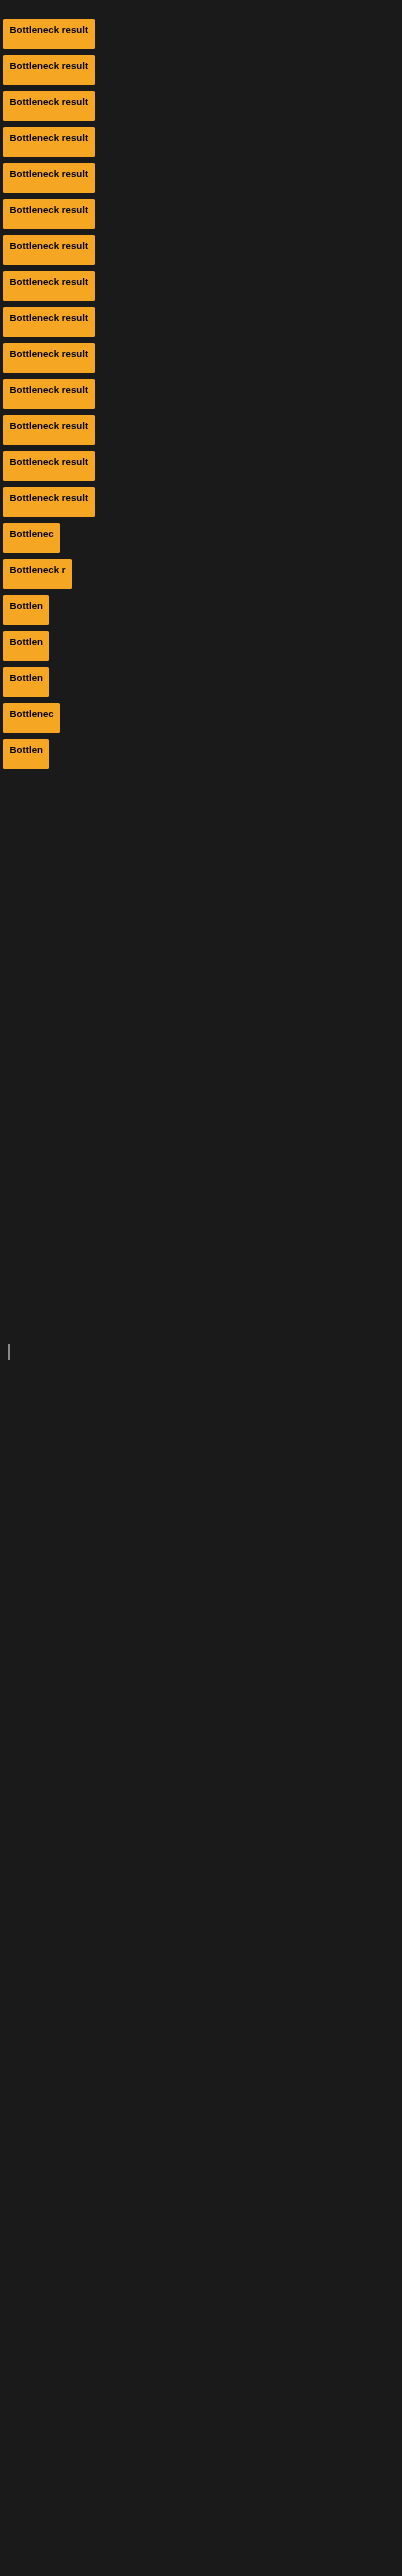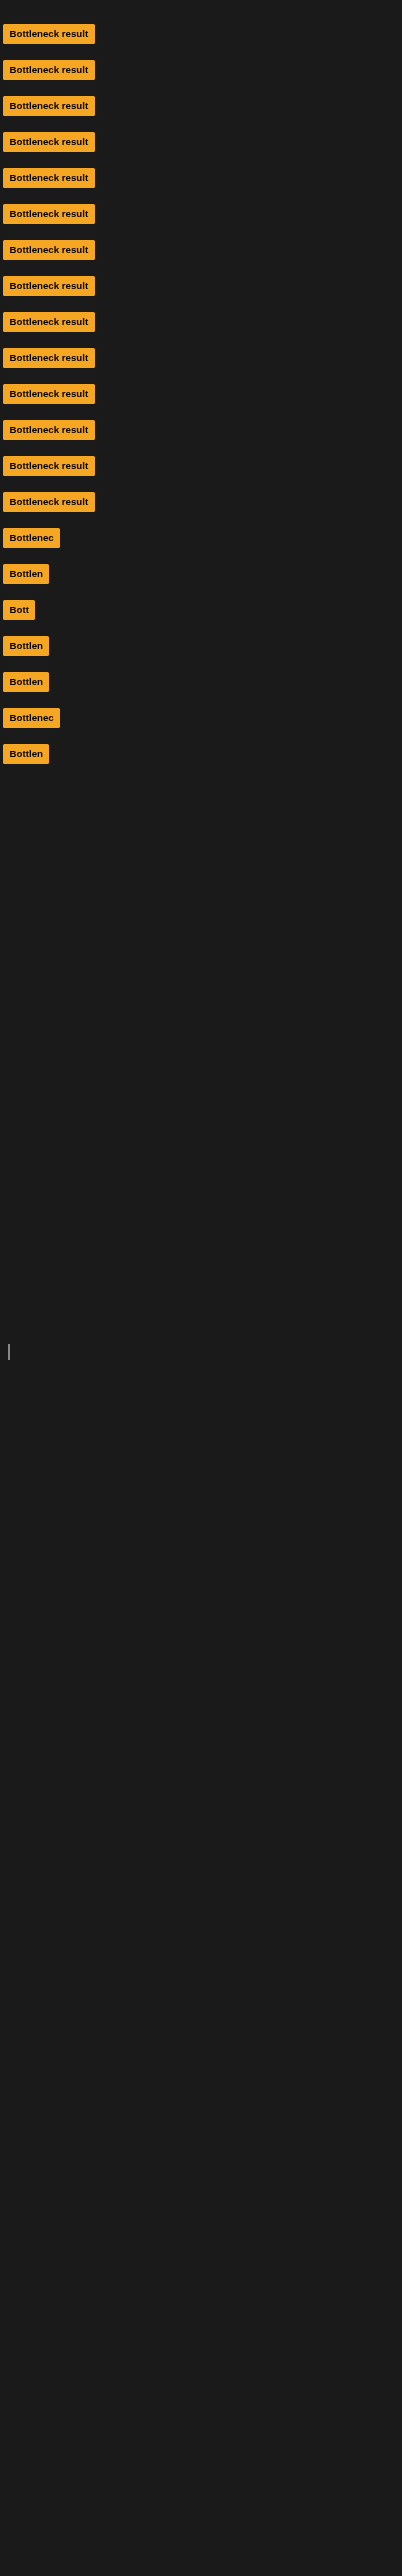--- a/index.html
+++ b/index.html
@@ -34,21 +34,20 @@
     }
     .page-content {
       padding: 0;
     }
     .items-container {
       padding-top: 3.2px;
     }
     .row {
       display: flex;
       flex-direction: row;
-      align-items: center;
       min-height: 36px;
       padding: 3.2px 0;
     }
     .empty-area {
       height: 564px;
     }
     .cursor-line {
       width: 1.6px;
       height: 16px;
       background-color: #888;
@@ -103,24 +102,24 @@
       <div class="row">
         <div class="bottleneck-badge">Bottleneck result</div>
       </div>
       <div class="row">
         <div class="bottleneck-badge">Bottleneck result</div>
       </div>
       <div class="row">
         <div class="bottleneck-badge">Bottlenec</div>
       </div>
       <div class="row">
-        <div class="bottleneck-badge">Bottlen</div>
+        <div class="bottleneck-badge">Bottleneck r</div>
       </div>
       <div class="row">
-        <div class="bottleneck-badge">Bott</div>
+        <div class="bottleneck-badge">Bottlen</div>
       </div>
       <div class="row">
         <div class="bottleneck-badge">Bottlen</div>
       </div>
       <div class="row">
         <div class="bottleneck-badge">Bottlen</div>
       </div>
       <div class="row">
         <div class="bottleneck-badge">Bottlenec</div>
       </div>

